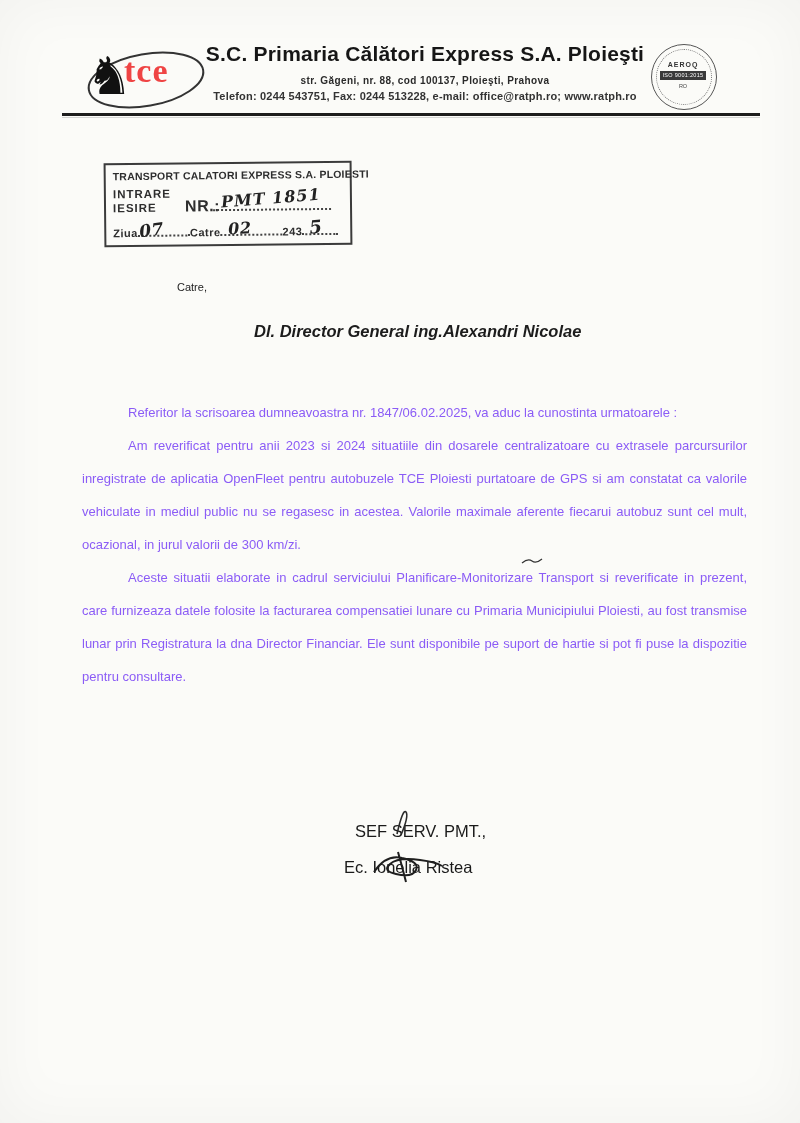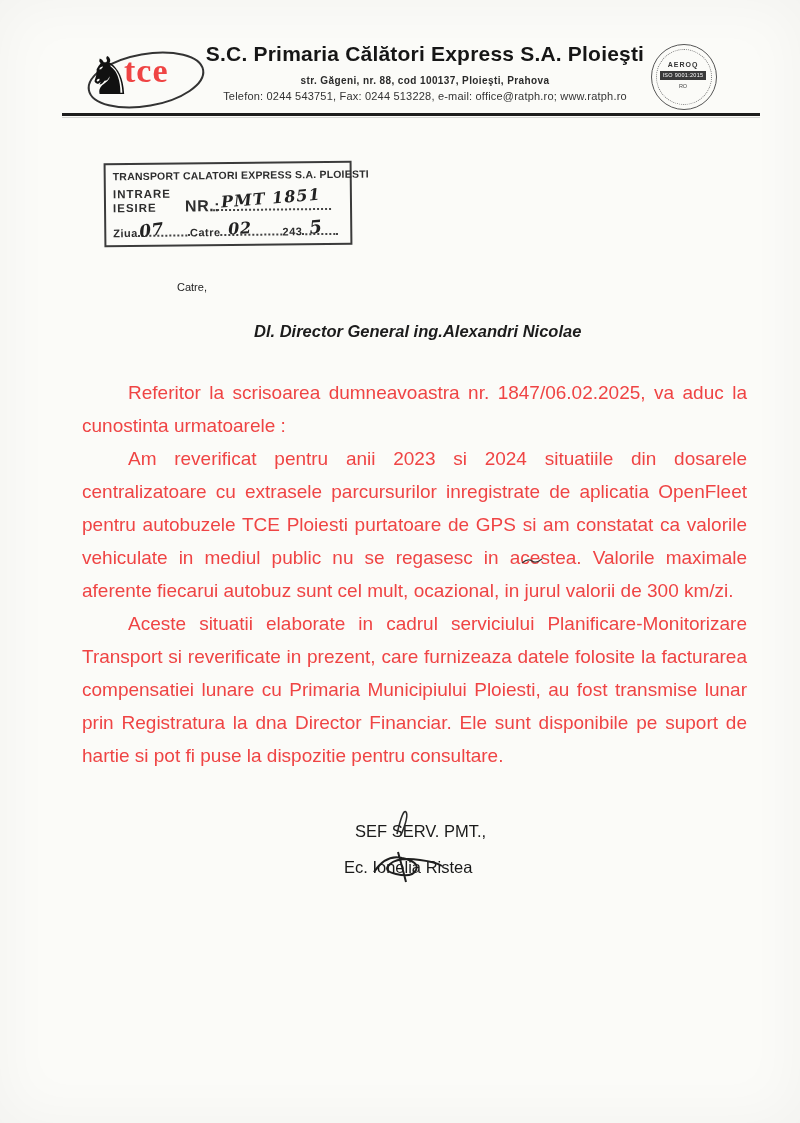--- a/index.html
+++ b/index.html
@@ -14,21 +14,21 @@
     box-shadow:inset 0 0 60px rgba(0,0,0,0.04);
   }
   
   .logo{position:absolute;left:84px;top:42px;width:124px;height:78px;}
   .logo svg{position:absolute;left:0;top:0;}
   .logo .horse{position:absolute;left:2px;top:8px;font-size:52px;line-height:52px;color:#111;}
   .logo .tce{position:absolute;left:40px;top:10px;font-size:34px;font-weight:bold;letter-spacing:1px;color:#ef4444;font-family:"Liberation Serif", serif;}
   .head-center{position:absolute;left:190px;top:42px;width:470px;text-align:center;}
   .company{font-size:21px;font-weight:bold;color:#161616;letter-spacing:0.2px;white-space:nowrap;}
   .address{margin-top:9px;font-size:10px;font-weight:bold;color:#2a2a2a;letter-spacing:0.4px;}
-  .contact{margin-top:4px;font-size:11px;color:#333;letter-spacing:0.2px;white-space:nowrap;}
+  .contact{margin-top:4px;font-size:11px;color:#333;letter-spacing:0.2px;white-space:nowrap;font-weight:bold;}
   .seal{position:absolute;left:651px;top:44px;width:70px;height:74px;}
   .seal .ring{position:absolute;left:0;top:0;width:64px;height:64px;border:1.6px solid #555;border-radius:50%;}
   .seal .ring2{position:absolute;left:5px;top:5px;width:54px;height:54px;border:1px dotted #777;border-radius:50%;}
   .seal .aeroq{position:absolute;left:0;top:17px;width:64px;text-align:center;font-size:7px;letter-spacing:1px;color:#333;font-weight:bold;}
   .seal .isobar{position:absolute;left:9px;top:27px;width:46px;height:9px;background:#3a3a3a;color:#fff;font-size:5.5px;line-height:9px;text-align:center;letter-spacing:0.3px;}
   .seal .sub{position:absolute;left:0;top:39px;width:64px;text-align:center;font-size:5.5px;color:#444;line-height:6px;}
   .rule{position:absolute;left:62px;top:113px;width:698px;height:3px;background:#1d1d1d;}
   .rule:after{content:"";position:absolute;left:0;top:4px;width:100%;height:1px;background:rgba(0,0,0,0.15);}
   
   .stamp{
@@ -45,21 +45,21 @@
   .stamp .s-bottom{position:relative;margin-top:12px;font-size:11px;font-weight:bold;letter-spacing:0.5px;}
   .dots{display:inline-block;border-bottom:2px dotted #444;height:9px;}
   .hand{font-family:"DejaVu Serif", serif;font-style:italic;font-weight:bold;color:#222;}
   .hw-nr{position:absolute;left:108px;top:2px;font-size:16px;transform:rotate(-4deg);letter-spacing:1px;}
   .hw-ziua{position:absolute;left:26px;top:-6px;font-size:17px;transform:rotate(-6deg);}
   .hw-luna{position:absolute;left:115px;top:-6px;font-size:16px;transform:rotate(-3deg);}
   .hw-an{position:absolute;left:196px;top:-8px;font-size:18px;transform:rotate(-5deg);}
   
   .salutation{position:absolute;left:177px;top:281px;font-size:11px;}
   .addressee{position:absolute;left:254px;top:322px;font-size:16.5px;font-weight:bold;font-style:italic;}
-  .body-text{position:absolute;left:82px;top:376px;width:665px;font-size:19px;line-height:33px;text-align:justify;color:#ef4444;}
+  .body-text{position:absolute;left:82px;top:396px;width:665px;font-size:13px;line-height:33px;text-align:justify;color:#8b5cf6;}
   .body-text p{margin:0;text-indent:46px;}
   .sig-title{position:absolute;left:355px;top:822px;font-size:16.5px;color:#1a1a1a;}
   .sig-name{position:absolute;left:344px;top:858px;font-size:16.5px;color:#1a1a1a;}
   .pen-caret{position:absolute;left:391px;top:806px;width:26px;height:30px;pointer-events:none;}
   .pen-scribble{position:absolute;left:368px;top:846px;width:80px;height:40px;pointer-events:none;}
   .pen-mark-sunt{position:absolute;left:520px;top:556px;width:24px;height:10px;pointer-events:none;}
 </style>
 </head>
 <body>
 

